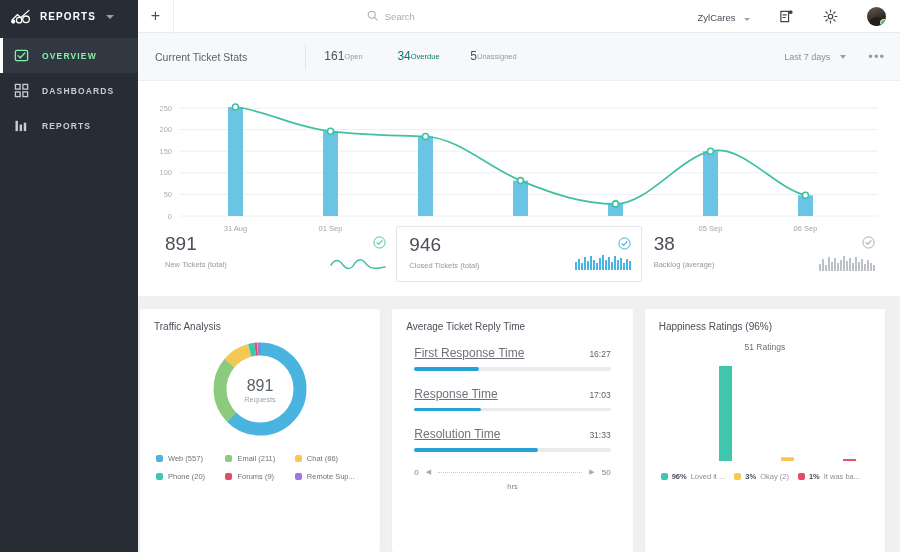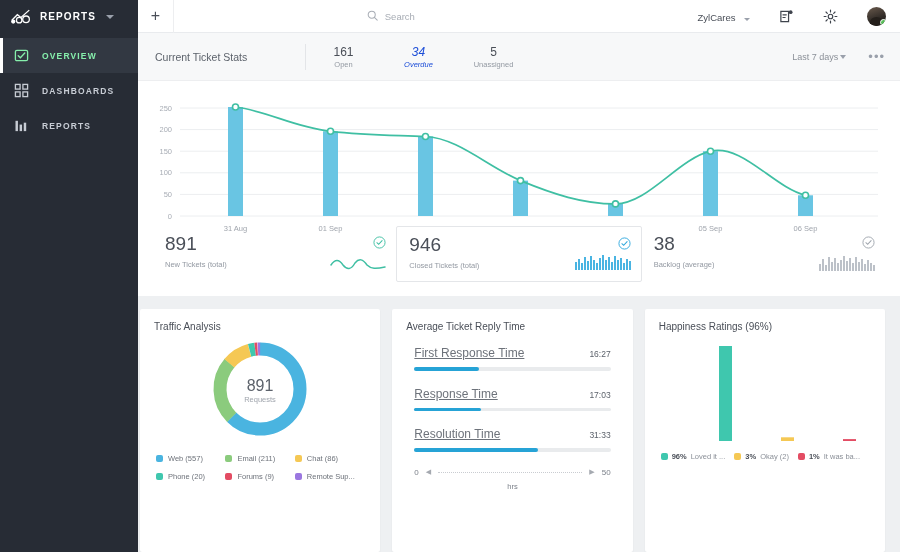--- a/index.html
+++ b/index.html
@@ -97,30 +97,30 @@
 
   
   .top-panel { background: #ffffff; padding: 0; flex: 0 0 auto; }
   .stats-bar {
     height: 48px; background: #f7f8f9; display: flex; align-items: center;
     padding: 0 15px 0 17px; border-bottom: 1px solid #edeef0;
   }
   .stats-title { font-size: 10.5px; color: #5c626b; width: 150px; }
   .stat-divider { width: 1px; height: 26px; background: #e3e5e8; }
   .stat {
-    display: flex; flex-direction: column; align-items: center;
+    display: flex; flex-direction: row; align-items: center;
     justify-content: center; width: 75px;
   }
   .stat-value { font-size: 12px; color: #4a4f58; line-height: 1.35; }
   .stat-label { font-size: 7.5px; color: #9399a2; }
-  .stat.overdue .stat-value, .stat.overdue .stat-label { color: #1d4ed8; font-style: italic; }
+  .stat.overdue .stat-value, .stat.overdue .stat-label { color: #0f766e; }
   .stats-spacer { flex: 1; }
   .daterange {
     font-size: 9px; color: #8b9098; cursor: pointer; display:flex;
-    align-items:center; gap:2px; margin-right: 22px;
+    align-items:center; gap:10px; margin-right: 22px;
   }
   .dr-caret {
     width:0;height:0;border-left:3.5px solid transparent;
     border-right:3.5px solid transparent;border-top:4px solid #9aa0ab;
   }
   .dots { color: #9aa0ab; font-size: 13px; letter-spacing: 1px; cursor: pointer; line-height: 1; }
 
   
   .chart-area { height: 145px; position: relative; padding: 8px 0 0 0; }
   .chart-svg { display: block; width: 100%; height: 145px; }
@@ -549,20 +549,21 @@
           <span class="rt-arrow">◀</span>
           <span class="rt-axis-line"></span>
           <span class="rt-arrow">▶</span>
           <span>50</span>
         </div>
         <div class="rt-unit">hrs</div>
       </div>
 
       <div class="panel">
         <div class="panel-title">Happiness Ratings (96%)</div>
+        <div class="hp-sub">51 Ratings</div>
         <svg class="hp-chart" width="216" height="105" viewBox="0 0 216 105">
           <rect x="60" y="8" width="13" height="95" fill="#3fc7ae"></rect>
           <rect x="122" y="99.3" width="13" height="3.7" fill="#f5c854"></rect>
           <rect x="184" y="101.1" width="13" height="1.9" fill="#e34c63"></rect>
         </svg>
         <div class="hp-legend">
           <div class="hp-li">
             <span class="legend-dot" style="background:#3fc7ae"></span>
             <b>96%</b>
             <span>Loved it ...</span>

